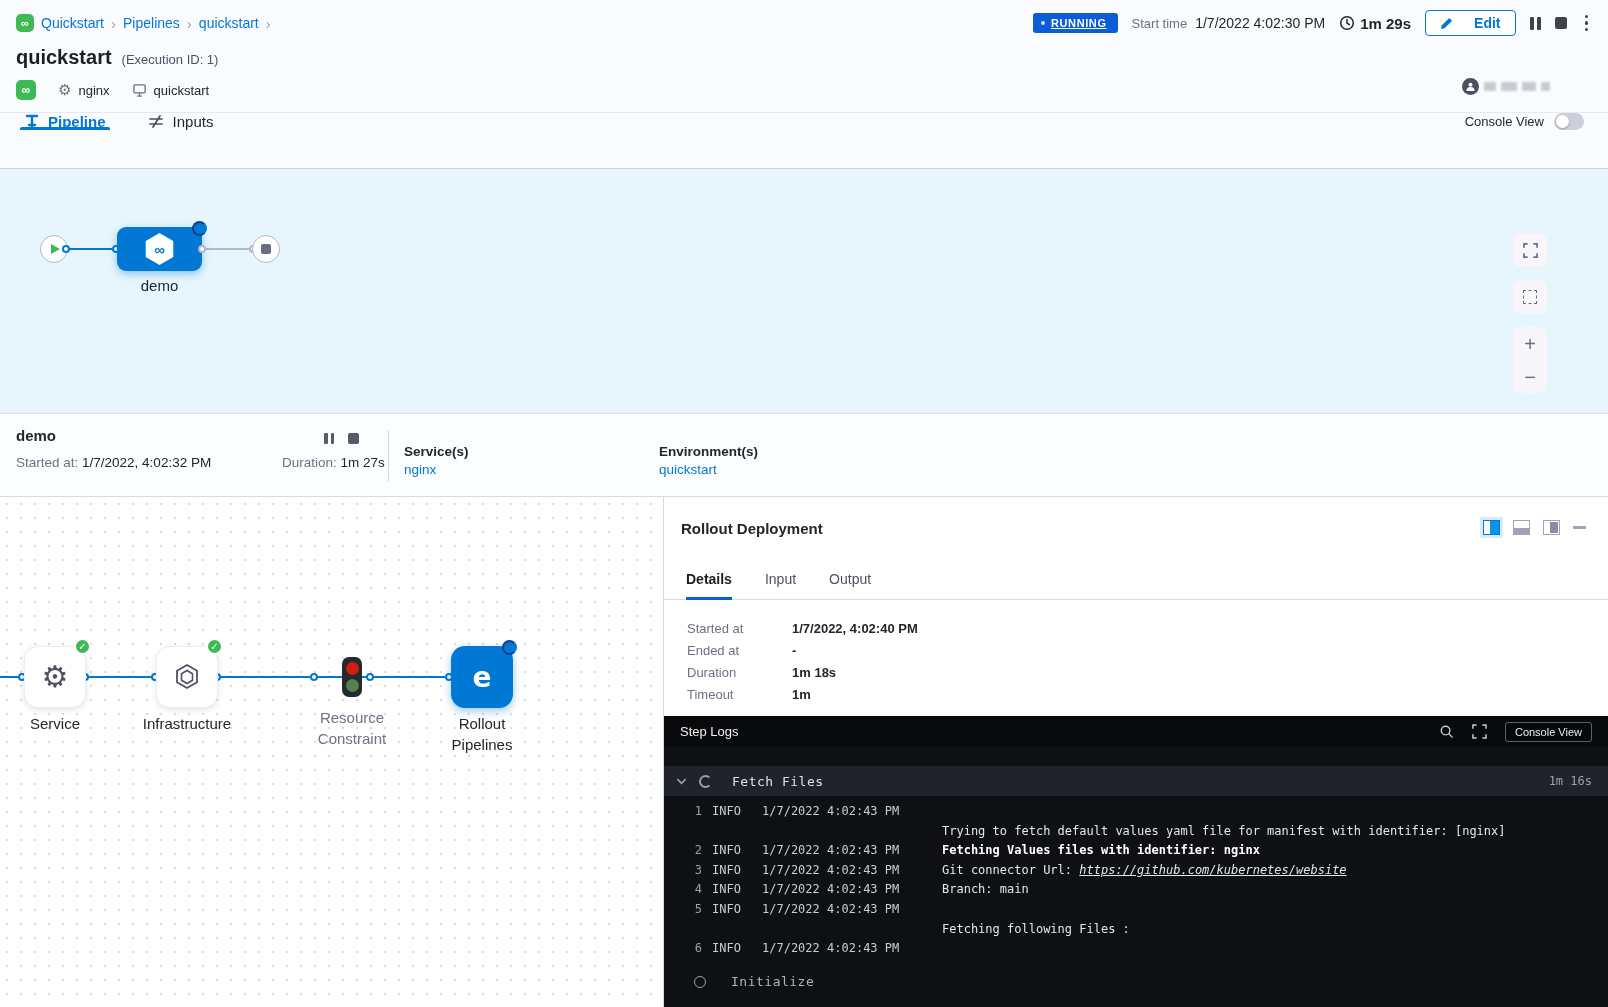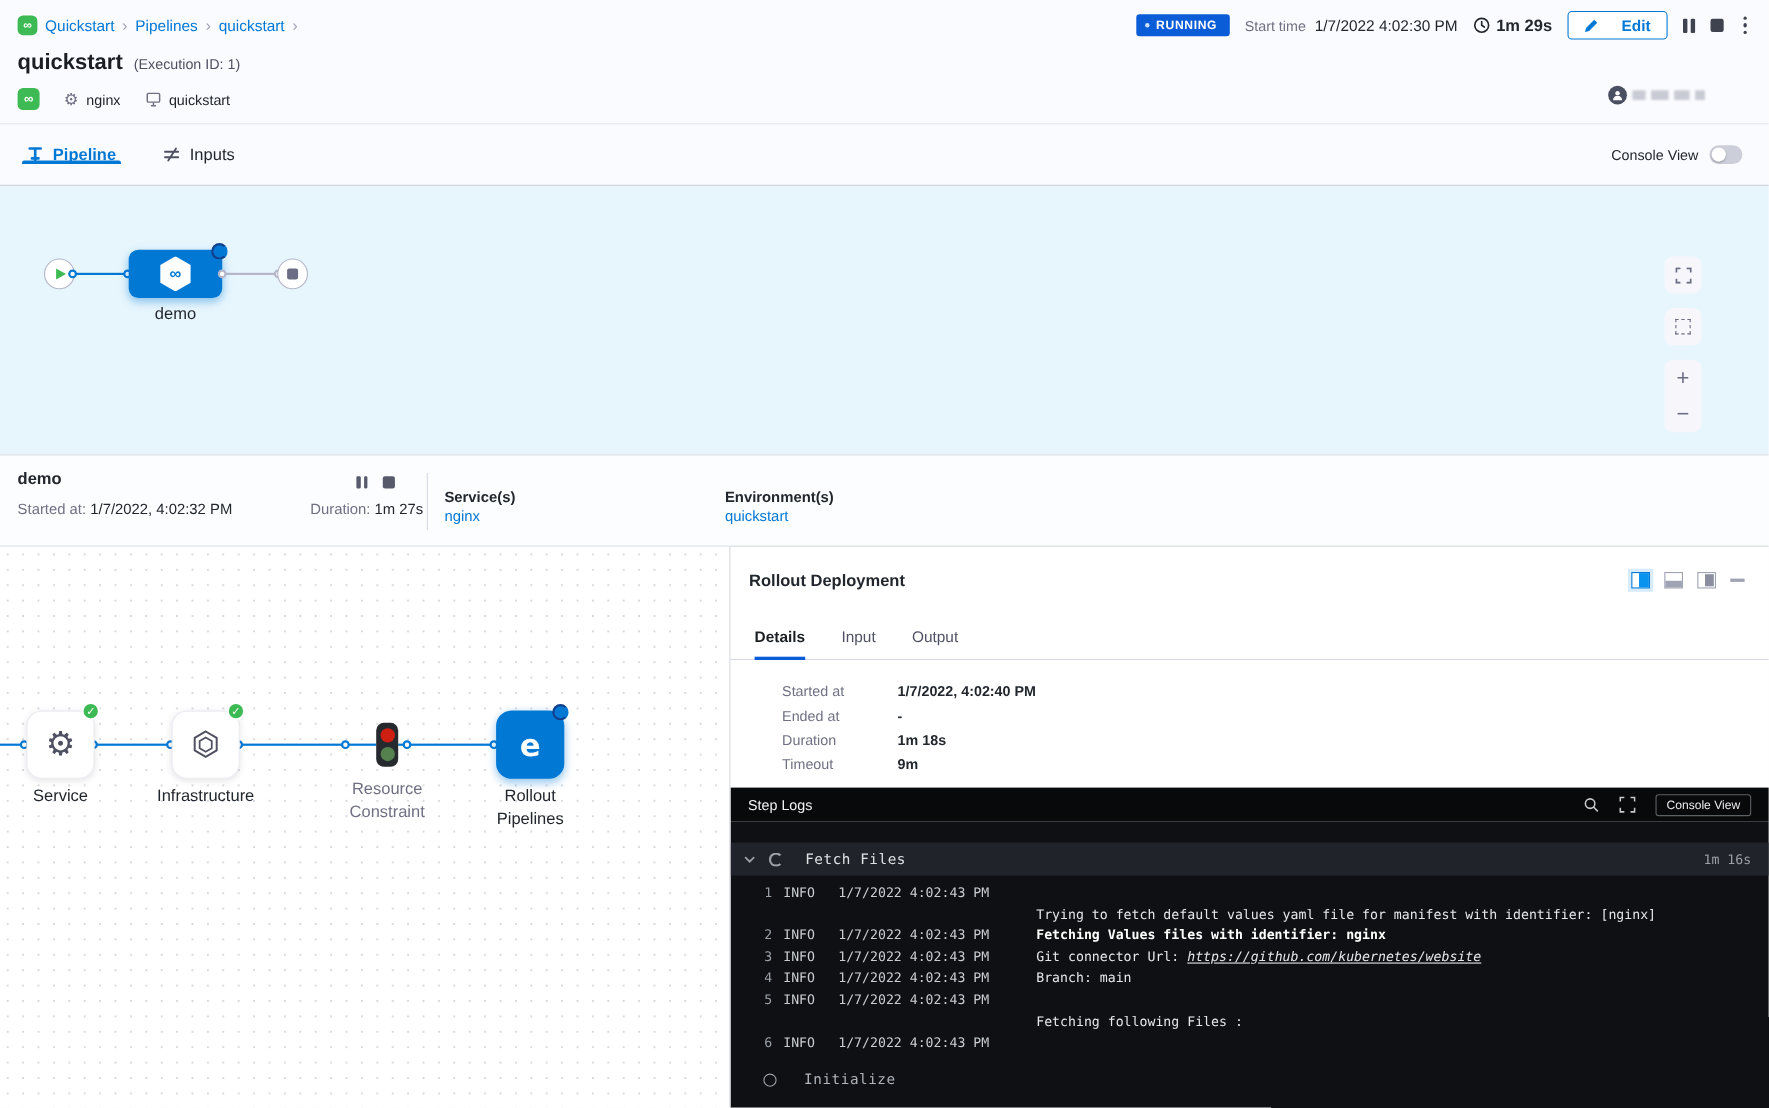--- a/index.html
+++ b/index.html
@@ -10,21 +10,21 @@
   
   .hdr { padding:10px 16px 0 16px; background:#fafbfe; }
   .hdr-row1 { display:flex; align-items:center; }
   .crumbs { display:flex; align-items:center; gap:7px; font-size:14px; }
   .logo-green { width:18px; height:18px; border-radius:5px; background:#3dba53; color:#fff;
     display:flex; align-items:center; justify-content:center; font-size:11px; font-weight:bold; }
   .crumb { color:#0278d5; text-decoration:none; cursor:pointer; }
   .crumb-sep { color:#9fa0b6; font-size:15px; }
   .hdr-right { margin-left:auto; display:flex; align-items:center; gap:14px; }
   .badge-running { background:#0b5cd7; color:#fff; font-size:11px; font-weight:bold;
-    letter-spacing:.6px; border-radius:3px; padding:4px 11px 4px 8px; display:flex; align-items:center; gap:6px; }
+    letter-spacing:.6px; border-radius:3px; padding:4px 11px 4px 8px; display:flex; align-items:center; gap:6px;text-decoration:underline; }
   .badge-dot { width:4px; height:4px; border-radius:50%; background:#cfe0ff; }
   .start-label { font-size:13px; color:#6f7083; }
   .start-value { font-size:14px; color:#22272d; margin-left:-6px; }
   .elapsed { display:flex; align-items:center; gap:5px; font-size:15px; font-weight:bold; }
   .btn-edit { display:flex; align-items:center; gap:21px; border:1px solid #0278d5; color:#0278d5;
     background:#fff; border-radius:4px; padding:4px 14px; font-size:14px; font-weight:bold; cursor:pointer; }
   .ic-pause { display:inline-flex; gap:3px; cursor:pointer; }
   .ic-pause i { width:4px; height:13px; background:#3f4350; border-radius:1px; }
   .ic-stop { width:12px; height:12px; background:#3f4350; border-radius:2px; cursor:pointer; }
   .ic-kebab { display:inline-flex; flex-direction:column; gap:3px; cursor:pointer; padding:0 4px; }
@@ -35,21 +35,21 @@
   .hdr-row3 { margin-top:11px; display:flex; align-items:center; gap:22px; padding-bottom:12px; position:relative; }
   .tag { display:flex; align-items:center; gap:7px; font-size:13px; color:#22272d; }
   .tag .g { font-size:15px; color:#6f7083; }
   .avatars { position:absolute; right:42px; top:-2px; display:flex; align-items:center; gap:5px; }
   .avatar { width:17px; height:17px; border-radius:50%; background:#4a4f62; display:flex;
     align-items:center; justify-content:center; }
   .redact { height:9px; background:#c9cbd4; border-radius:1px; filter:blur(1.2px); }
 
   
   .tabbar { height:56px; background:#fafbfe; border-top:1px solid #e7e7ef; display:flex;
-    align-items:center; padding:0 24px; }
+    align-items:flex-start; padding:0 24px; }
   .tab { display:flex; align-items:center; gap:8px; font-size:15px; margin-right:42px;
     position:relative; cursor:pointer; color:#22272d; }
   .tab.active { color:#0278d5; font-weight:bold; }
   .tab.active::after { content:""; position:absolute; left:-4px; right:-4px; bottom:0; height:3px;
     background:#0278d5; border-radius:2px 2px 0 0; }
   .tabbar-right { margin-left:auto; display:flex; align-items:center; gap:10px; font-size:13px; }
   .toggle { width:30px; height:17px; border-radius:9px; background:#ccced9; position:relative; cursor:pointer; }
   .toggle i { position:absolute; left:2px; top:2px; width:13px; height:13px; border-radius:50%;
     background:#fff; box-shadow:0 1px 2px rgba(0,0,0,.25); }
 
@@ -128,21 +128,21 @@
   .li-ic.sel i { position:absolute; right:0; top:0; bottom:0; width:9px; background:#0993ee; }
   .li-ic.bottom i { position:absolute; left:0; right:0; bottom:0; height:6px; background:#9fa3b4; }
   .li-ic.right i { position:absolute; right:1px; top:1px; bottom:1px; width:8px; background:#8a8e9f; }
   .li-dash { width:13px; height:2.5px; background:#9fa3b4; cursor:pointer; }
   .panel-tabs { height:41px; border-bottom:1px solid #d8dae3; display:flex; padding-left:22px; gap:33px; }
   .ptab { font-size:14px; color:#4f5162; display:flex; align-items:center; position:relative; cursor:pointer; }
   .ptab.active { color:#1b1f23; font-weight:bold; }
   .ptab.active::after { content:""; position:absolute; left:0; right:0; bottom:-1px; height:3px; background:#0b5cd7; }
   .fields { padding:21px 0 0 23px; height:116px; font-size:13px; }
   .frow { display:flex; margin-bottom:7px; }
-  .frow .fl { width:105px; color:#6f7083;margin-left:24px; }
+  .frow .fl { width:105px; color:#6f7083; }
   .frow .fv { color:#22272d; font-weight:bold; }
 
   
   .console { flex:1; display:flex; flex-direction:column; min-height:0;
     font-family:"DejaVu Sans Mono", monospace; }
   .con-hd { height:31px; background:#08090a; display:flex; align-items:center; padding:0 16px; }
   .con-title { color:#f0f1f3; font-size:13px; font-family:"Liberation Sans", sans-serif; }
   .con-hd-right { margin-left:auto; display:flex; align-items:center; gap:18px; }
   .con-btn { border:1px solid #5c6166; border-radius:3px; color:#e8eaed; font-size:11px;
     font-family:"Liberation Sans", sans-serif; padding:3px 9px; cursor:pointer; background:transparent; }
@@ -408,21 +408,21 @@
         <div class="frow">
           <span class="fl">Ended at</span>
             <span class="fv">-</span>
         </div>
         <div class="frow">
           <span class="fl">Duration</span>
             <span class="fv">1m 18s</span>
         </div>
         <div class="frow">
           <span class="fl">Timeout</span>
-            <span class="fv">9m</span>
+            <span class="fv">1m</span>
         </div>
       </div>
 
       <div class="console">
         <div class="con-hd">
           <span class="con-title">Step Logs</span>
           <span class="con-hd-right">
             <svg width="15" height="15" viewBox="0 0 16 16">
               <circle cx="7" cy="7" r="4.6" fill="none" stroke="#c6cacd" stroke-width="1.5"></circle>
               <path d="M10.5 10.5L14 14" stroke="#c6cacd" stroke-width="1.5" stroke-linecap="round"></path>

